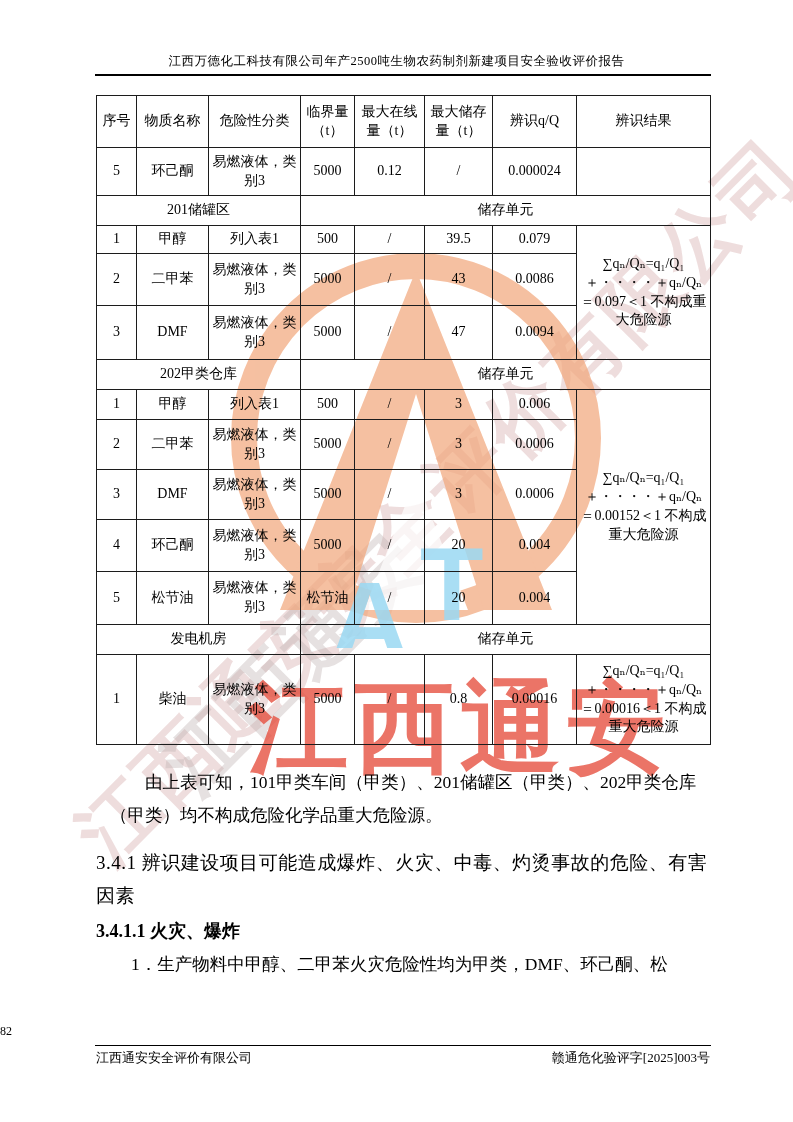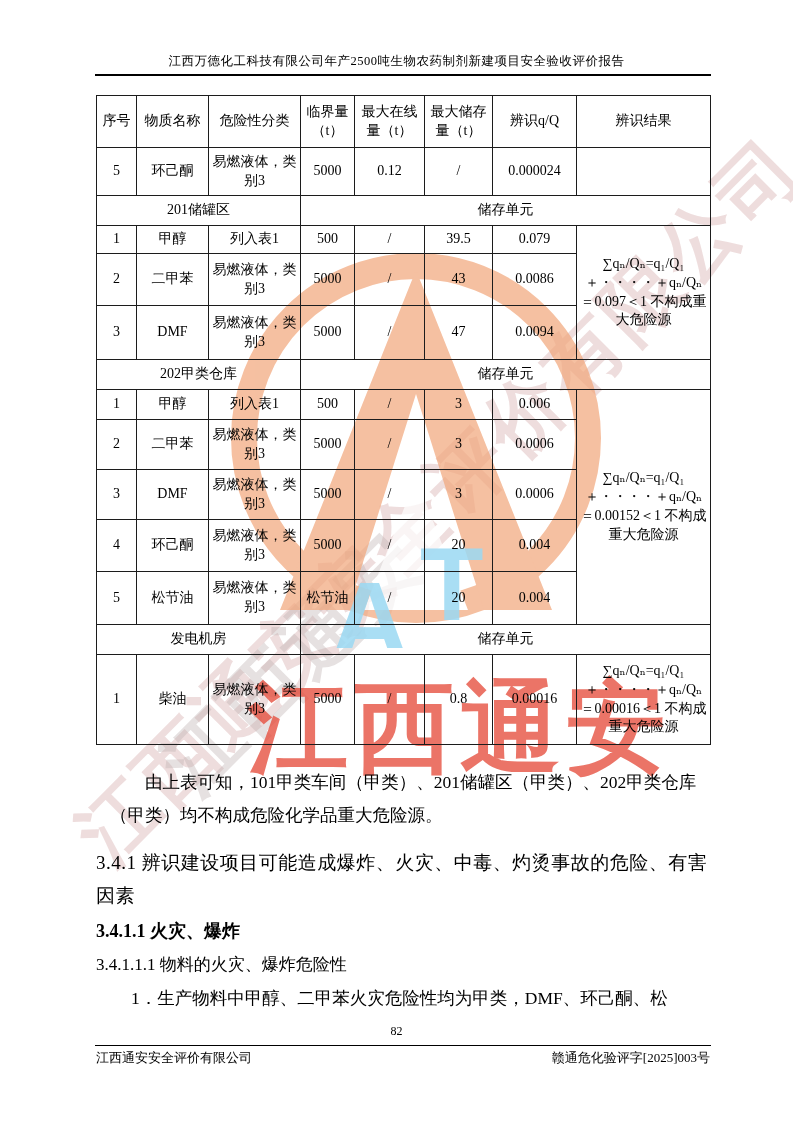--- a/index.html
+++ b/index.html
@@ -44,21 +44,21 @@
   tr.rh-52{height:52px;} tr.rh-53{height:53px;} tr.rh-54{height:54px;} tr.rh-90{height:90px;}
   
   .body-flow{position:absolute;left:96px;top:752px;width:616px;}
   .para{font-size:17.5px;line-height:33px;text-indent:2em;margin:14px;}
   .h34{font-size:19px;font-weight:bold;letter-spacing:1.5px;margin:17px 0 0 0;line-height:24px;}
   .h341{font-size:19px;font-weight:normal;letter-spacing:0.5px;margin:10px 0 0 0;line-height:33px;}
   .h3411{font-size:18px;font-weight:bold;margin:7px 0 0 0;line-height:24px;}
   .h34111{font-size:17px;font-weight:normal;margin:10px 0 0 0;line-height:24px;}
   .para2{font-size:17.5px;line-height:24px;text-indent:2em;margin:9px 0 0 0;}
   
-  .page-number{position:absolute;top:1024px;left:0;width:100%;text-align:center;font-size:12px;}
+  .page-number{position:absolute;top:1024px;left:0;width:100%;text-align:left;font-size:12px;}
   .footer-rule{position:absolute;top:1045px;left:95px;width:616px;border-top:1.5px solid #000;height:0;}
   .footer-left{position:absolute;top:1049px;left:96px;font-size:13px;}
   .footer-right{position:absolute;top:1049px;right:83px;font-size:13px;padding-left:43px;}
 </style>
 </head>
 <body>
 
 <div class="wm-layer">
   <div class="wm-diagonal wm-diag-main">江西通安安全评价有限公司</div>
   <div class="wm-diagonal wm-diag-frag">江西通安</div>
@@ -216,21 +216,20 @@
       <td>0.00016</td>
       <td class="formula">∑qₙ/Qₙ=q₁/Q₁＋・・・・＋qₙ/Qₙ＝0.00016＜1 不构成重大危险源</td>
     </tr>
   </tbody>
     </table>
 
   <div class="body-flow">
     <p class="para">由上表可知，101甲类车间（甲类）、201储罐区（甲类）、202甲类仓库（甲类）均不构成危险化学品重大危险源。</p>
     <p class="h341">3.4.1 辨识建设项目可能造成爆炸、火灾、中毒、灼烫事故的危险、有害因素</p>
     <p class="h3411">3.4.1.1 火灾、爆炸</p>
-    <p class="h34111">3.4.1.1.1 物料的火灾、爆炸危险性</p>
     <p class="para2">1．生产物料中甲醇、二甲苯火灾危险性均为甲类，DMF、环己酮、松</p>
   </div>
 
   <div class="page-number">82</div>
   <div class="footer-rule"></div>
   <div class="footer-left">江西通安安全评价有限公司</div>
   <div class="footer-right">赣通危化验评字[2025]003号</div>
 </div>
 
 </body></html>

